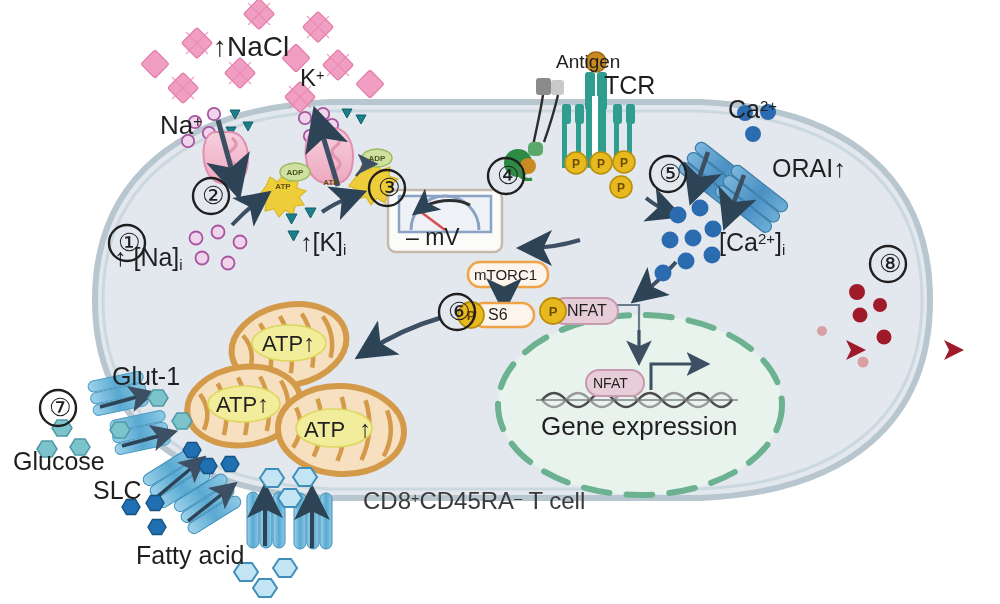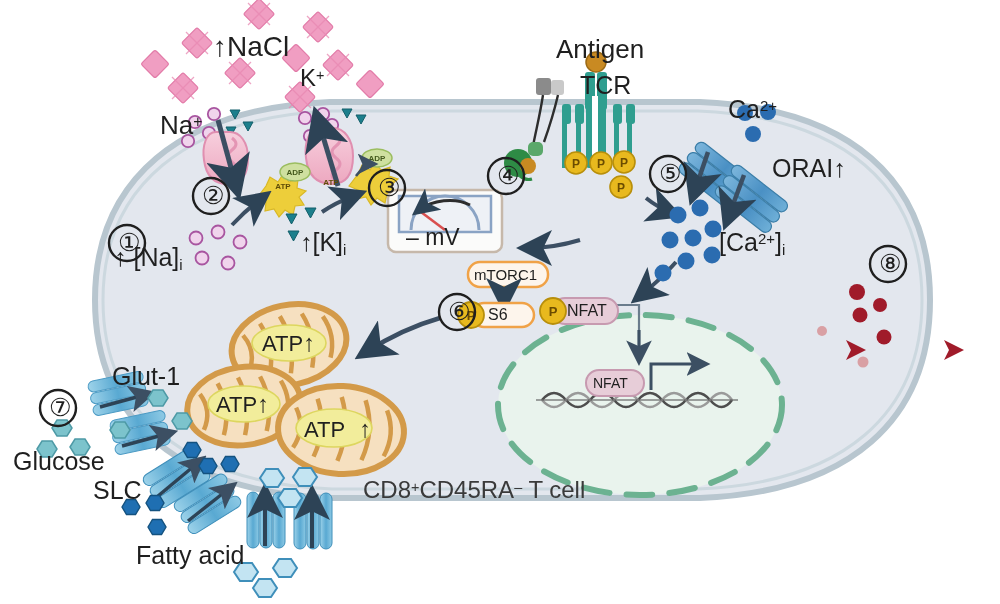--- a/index.html
+++ b/index.html
@@ -484,23 +484,23 @@
 
 <div class="lbl" style="left:160px;top:112px;font-size:26px;">
   <span>Na</span><sup>+</sup>
 </div>
 
 <div class="lbl" style="left:300px;top:66px;font-size:24px;">
   <span>K</span><sup>+</sup>
 </div>
 
 
-<div class="lbl" style="left:556px;top:36px;font-size:26px;">Antigen</div>
-
-<div class="lbl" style="left:580px;top:73px;font-size:25px;">TCR</div>
+<div class="lbl" style="left:556px;top:52px;font-size:19px;">Antigen</div>
+
+<div class="lbl" style="left:604px;top:73px;font-size:25px;">TCR</div>
 
 <div class="lbl" style="left:696px;top:97px;font-size:25px;margin-left:32px;">
   <span>Ca</span><sup>2+</sup>
 </div>
 
 <div class="lbl" style="left:772px;top:156px;font-size:25px;">
   <span>ORAI</span><span>↑</span>
 </div>
 
 <div class="lbl" style="left:300px;top:230px;font-size:25px;">
@@ -518,23 +518,24 @@
 <div class="lbl" style="left:406px;top:226px;font-size:23px;">– mV</div>
 
 <div class="lbl" style="left:474px;top:267px;font-size:15px;">mTORC1</div>
 
 <div class="lbl" style="left:488px;top:307px;font-size:16px;">S6</div>
 
 <div class="lbl" style="left:567px;top:303px;font-size:16px;">NFAT</div>
 
 <div class="lbl" style="left:593px;top:376px;font-size:14px;">NFAT</div>
 
-
-
-<div class="lbl" style="left:363px;top:478px;font-size:24px;color:#3a3a3a;">
+<div class="lbl" style="left:541px;top:413px;font-size:26px;">Gene expression</div>
+
+
+<div class="lbl" style="left:363px;top:489px;font-size:24px;color:#3a3a3a;">
   <span>CD8</span><sup>+</sup><span>CD45RA</span><sup>–</sup><span> T cell</span>
 </div>
 
 <div class="lbl" style="left:112px;top:364px;font-size:25px;">Glut-1</div>
 
 <div class="lbl" style="left:13px;top:449px;font-size:25px;">Glucose</div>
 
 <div class="lbl" style="left:93px;top:478px;font-size:25px;">SLC</div>
 
 

